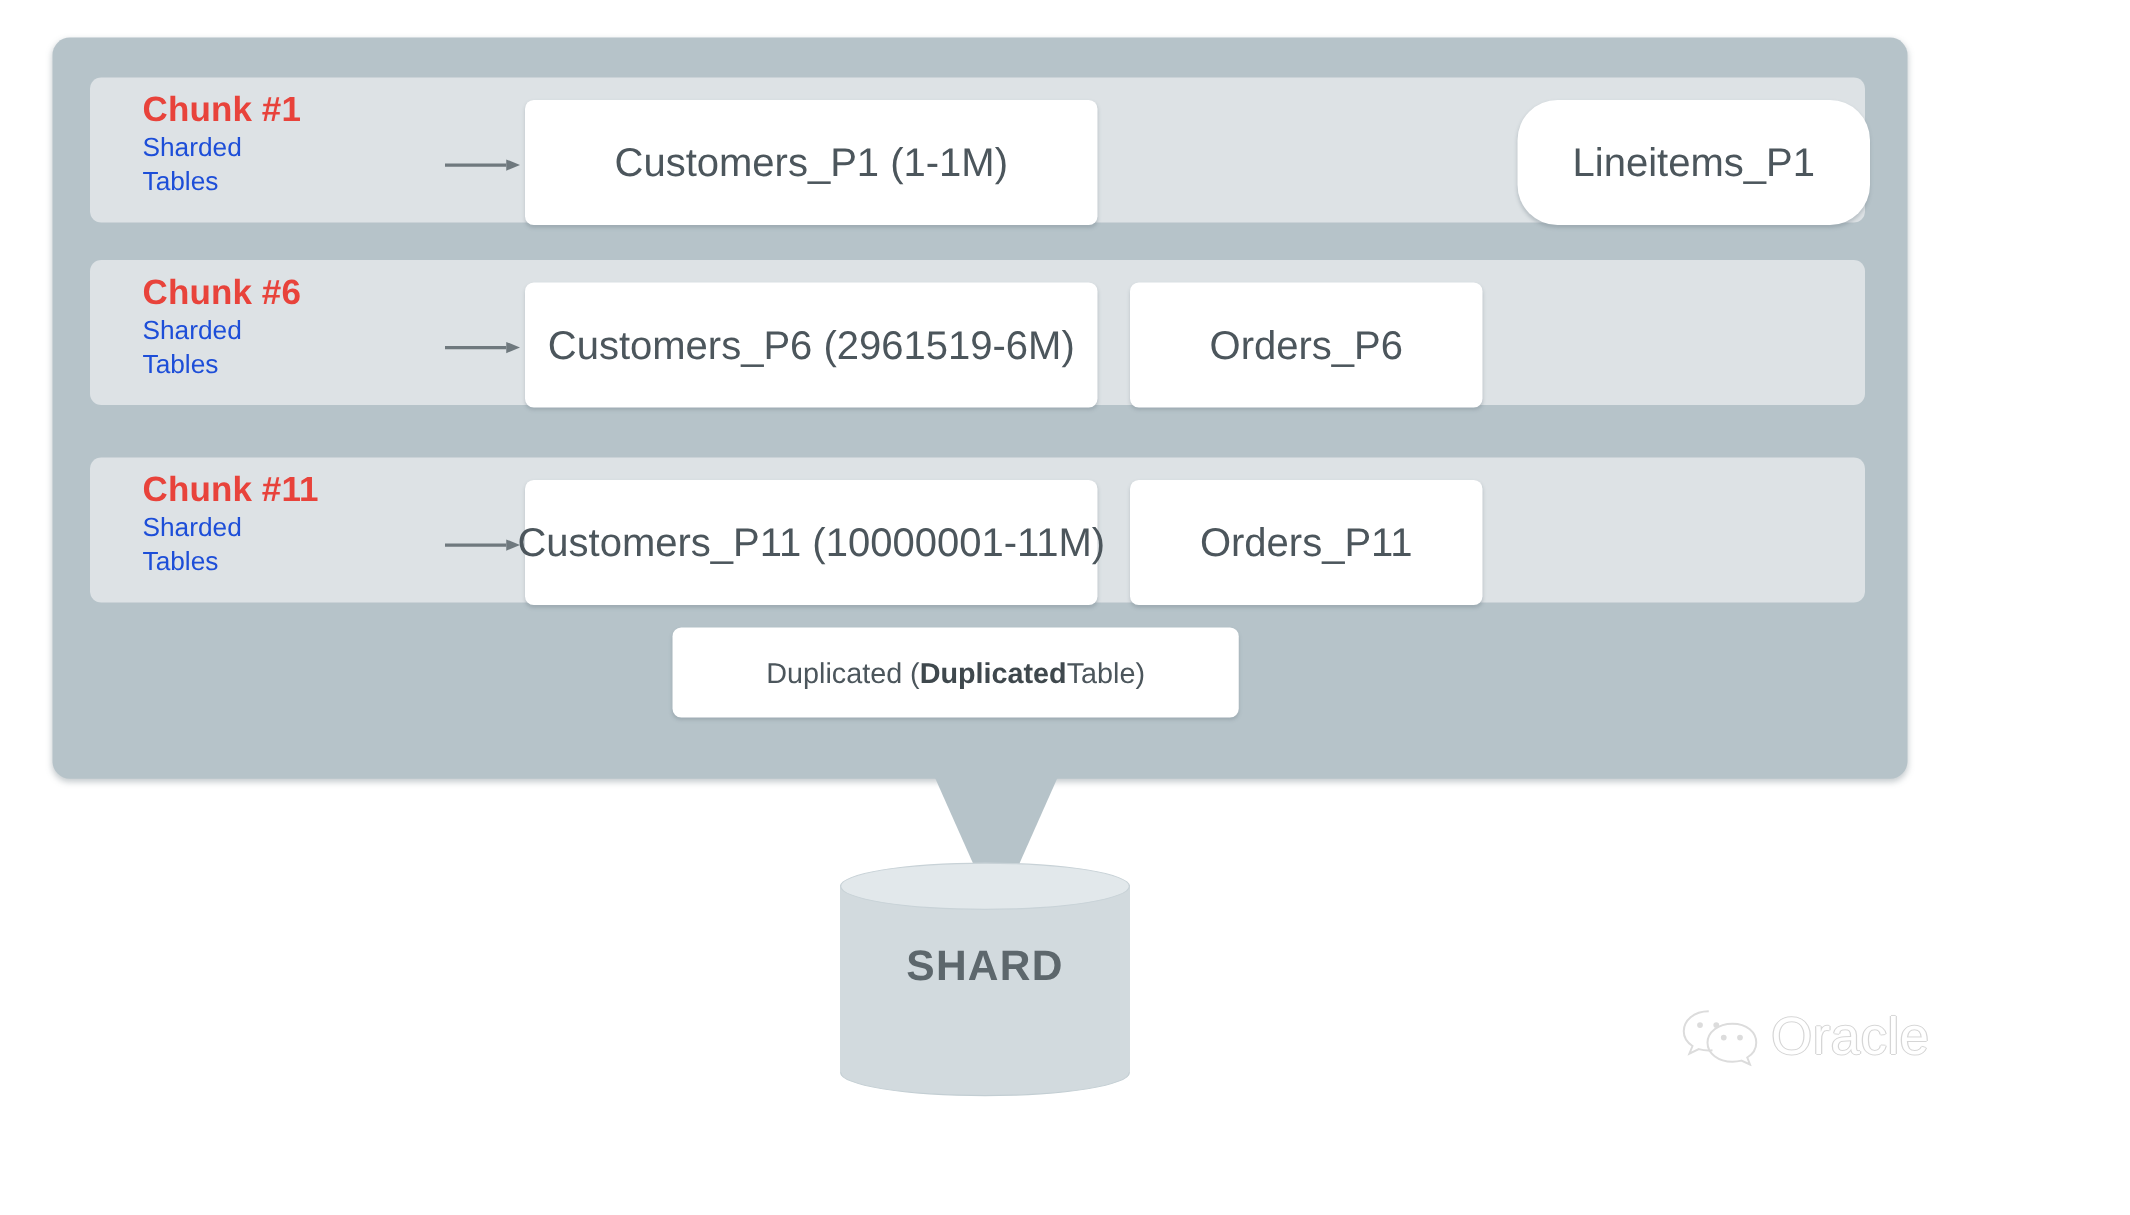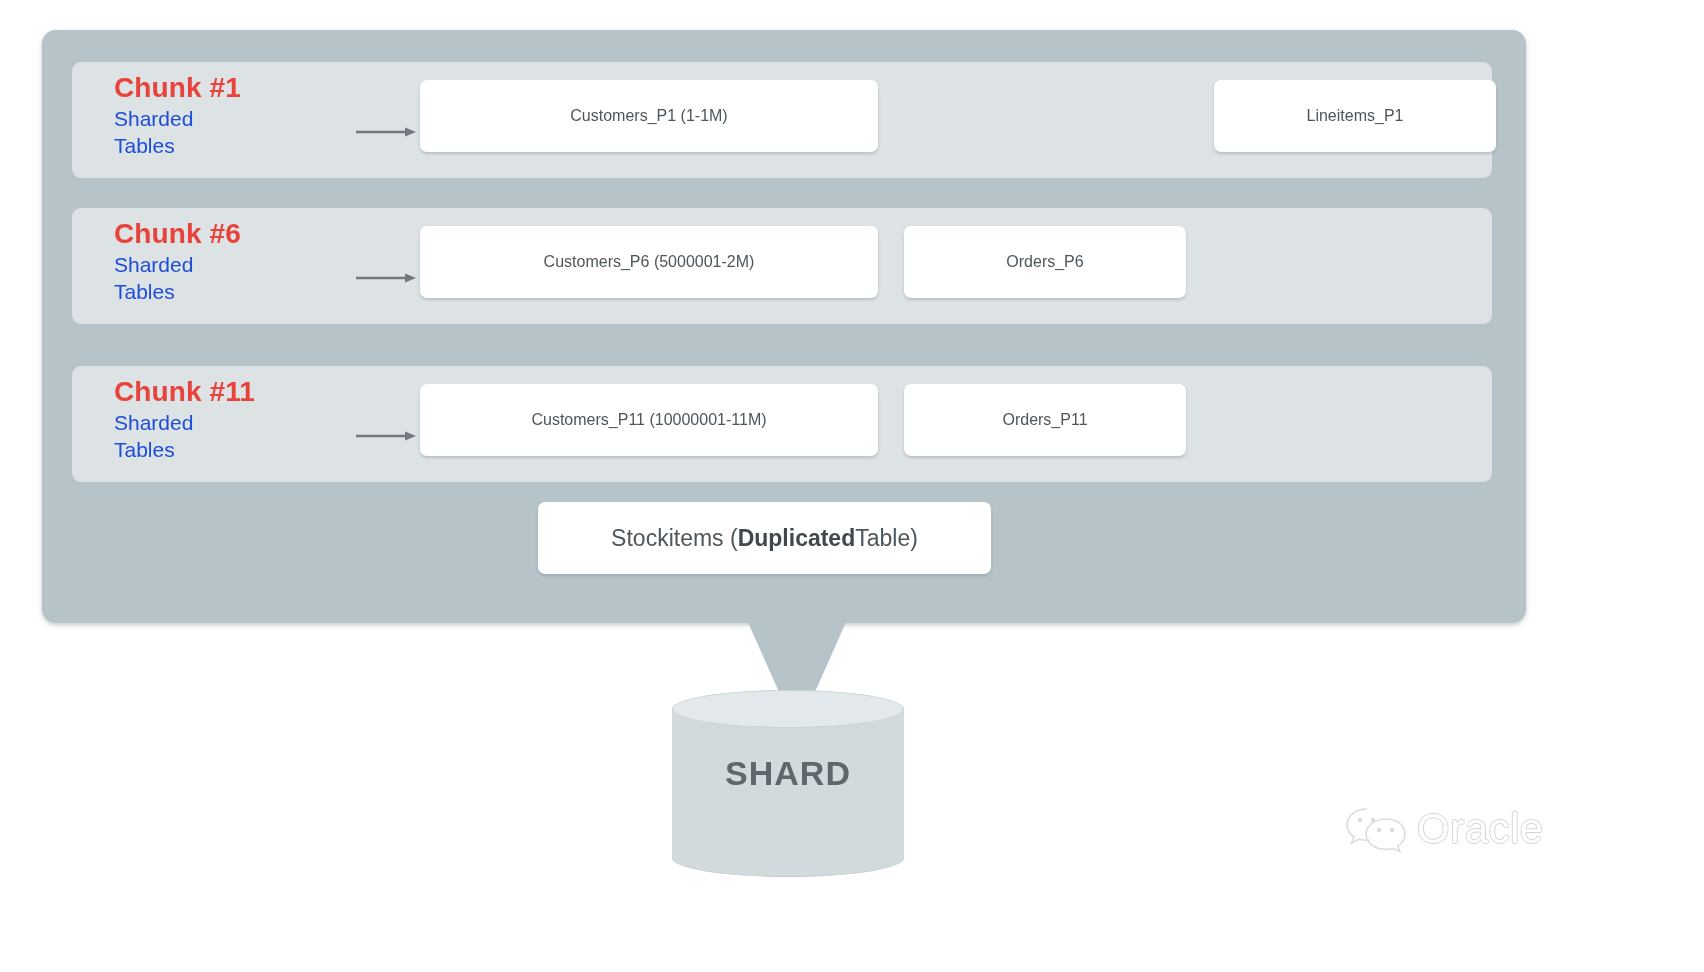--- a/index.html
+++ b/index.html
@@ -71,35 +71,35 @@
     left: 283px;
     top: 64px;
     width: 62px;
     height: 12px;
   }
 
   
   .tbl {
     position: absolute;
     top: 18px;
-    height: 72px;
+    height: 100px;
     background: #ffffff;
     border-radius: 7px;
     box-shadow: 0 2px 3px rgba(110,125,135,0.33);
     display: flex;
     align-items: center;
     justify-content: center;
     color: #4c565c;
-    font-size: 16px;
+    font-size: 32px;
     white-space: nowrap;
     box-sizing: border-box;
   }
   .tbl-0 { left: 348px;  width: 458px; }
   .tbl-1 { left: 832px;  width: 282px; }
-  .tbl-2 { left: 1142px; width: 282px; }
+  .tbl-2 { left: 1142px; width: 282px; border-radius: 32px; }
 
   
   #duplicated-table-box {
     position: absolute;
     left: 496px;
     top: 472px;
     width: 453px;
     height: 72px;
     background: #ffffff;
     border-radius: 7px;
@@ -216,40 +216,40 @@
   <div class="chunk-row" id="chunk-row-1">
     <div class="chunk-label">
       <div class="chunk-title">Chunk #6</div>
       <div class="chunk-sub">Sharded</div>
       <div class="chunk-sub">Tables</div>
     </div>
     <svg class="chunk-arrow" viewBox="0 0 62 12">
       <line x1="1" y1="6" x2="50" y2="6" stroke="#6f797e" stroke-width="2.6"></line>
       <polygon points="50,1.5 61,6 50,10.5" fill="#6f797e"></polygon>
     </svg>
-    <div class="tbl tbl-0">Customers_P6 (5000001-2M)</div>
+    <div class="tbl tbl-0">Customers_P6 (2961519-6M)</div>
     <div class="tbl tbl-1">Orders_P6</div>
   </div>
 
   <div class="chunk-row" id="chunk-row-2">
     <div class="chunk-label">
       <div class="chunk-title">Chunk #11</div>
       <div class="chunk-sub">Sharded</div>
       <div class="chunk-sub">Tables</div>
     </div>
     <svg class="chunk-arrow" viewBox="0 0 62 12">
       <line x1="1" y1="6" x2="50" y2="6" stroke="#6f797e" stroke-width="2.6"></line>
       <polygon points="50,1.5 61,6 50,10.5" fill="#6f797e"></polygon>
     </svg>
     <div class="tbl tbl-0">Customers_P11 (10000001-11M)</div>
     <div class="tbl tbl-1">Orders_P11</div>
   </div>
 
   <div id="duplicated-table-box">
-    <span>Stockitems (</span>
+    <span>Duplicated (</span>
       <b>Duplicated</b>
       <span> Table)</span>
   </div>
 
 </div>
 
 <svg id="funnel" viewBox="0 0 120 110">
   <polygon points="10,0 110,0 62,108 58,108" fill="#b6c3c9"></polygon>
 </svg>
 

